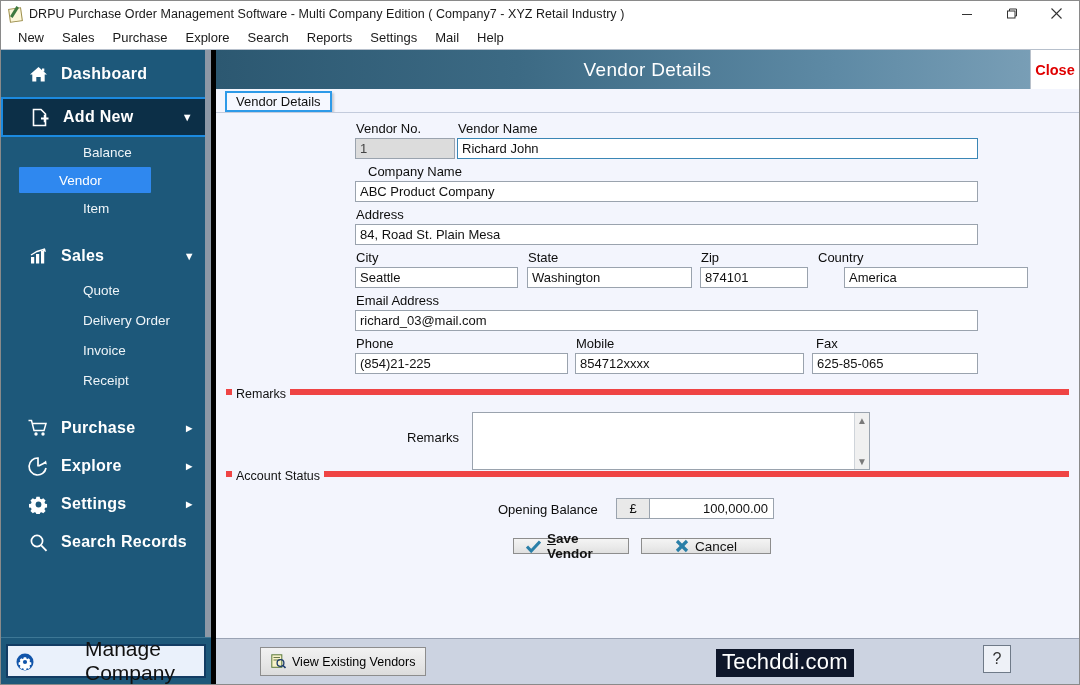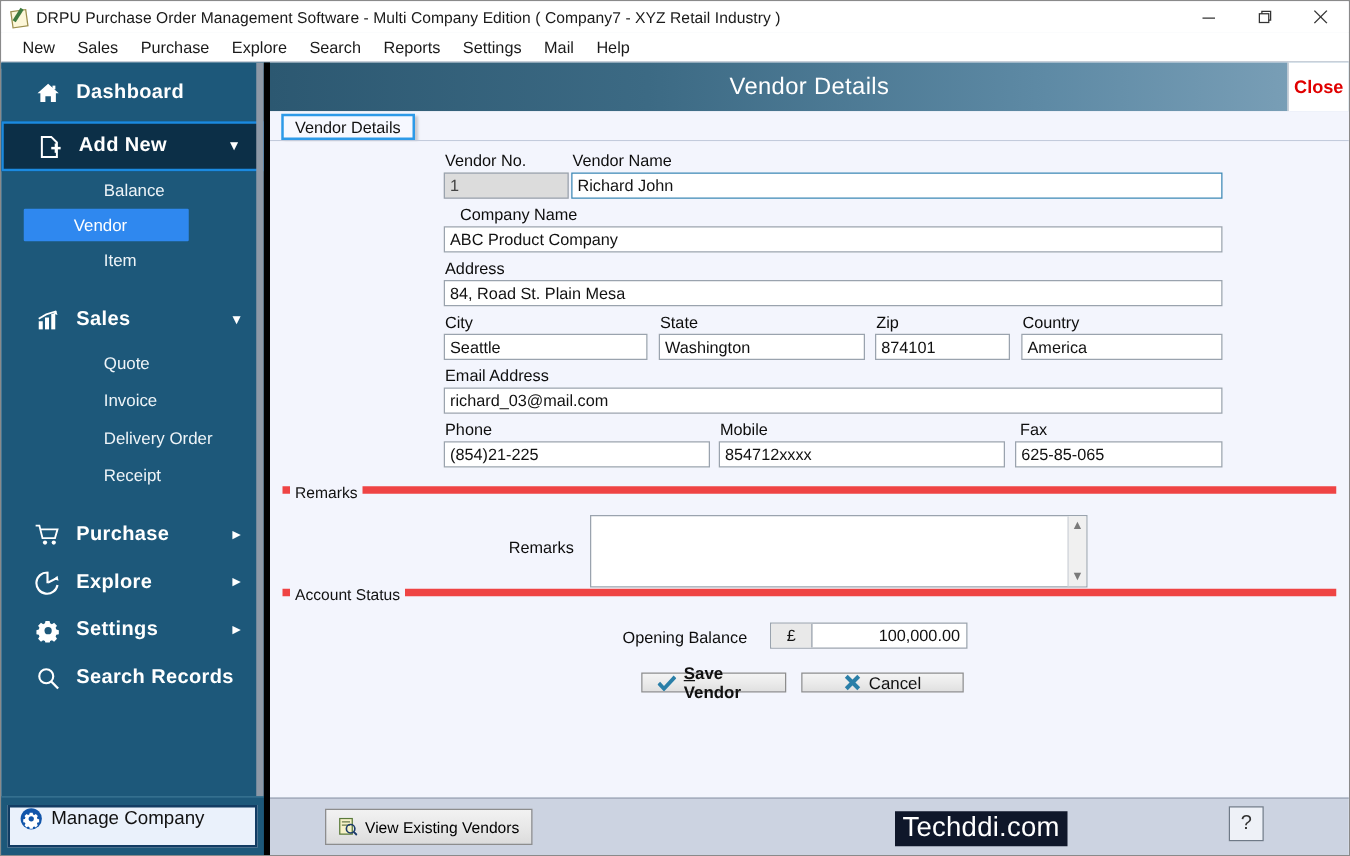--- a/index.html
+++ b/index.html
@@ -159,24 +159,25 @@
   .side-bottom {
     flex: 0 0 auto;
     border-top: 1px solid #3d7795;
     padding: 6px 5px 6px 5px;
     background: #1d587a;
   }
   .manage-btn {
     background: #eaf1fb;
     border: 2px solid #123c63;
     height: 30px;
-    display: flex; align-items: flex-start;
+    display: flex; align-items: center;
     padding-left: 8px;
     color: #111;
-    font-size: 15px;
+    font-size: 21px;
+    gap: 44px;
   }
   .manage-btn .gear {
     width: 18px; height: 18px; margin-right: 7px;
     flex: 0 0 18px;
   }
   .side-vscroll {
     position: absolute; right: 0; top: 0; bottom: 0;
     width: 6px; background: #8d98a6;
   }
 
@@ -473,24 +474,24 @@
             </svg>
           </span>
           <span>Sales</span>
           <span class="caret">▼</span>
         </div>
 
         <div class="nav-sub">
           <span>Quote</span>
         </div>
         <div class="nav-sub">
+          <span>Delivery Order</span>
+        </div>
+        <div class="nav-sub">
           <span>Invoice</span>
-        </div>
-        <div class="nav-sub">
-          <span>Delivery Order</span>
         </div>
         <div class="nav-sub">
           <span>Receipt</span>
         </div>
 
         <div class="sidebar-spacer"></div>
 
         <div class="nav-top">
           <span class="ic">
             <svg width="21" height="18" viewBox="0 0 21 18">
@@ -578,21 +579,21 @@
         <div style="position:absolute; left:140px; top:94px;" class="lbl">Address</div>
         <div class="fld" style="position:absolute; left:139px; top:111px; width:623px;">84, Road St. Plain Mesa</div>
 
         <div style="position:absolute; left:140px; top:137px;" class="lbl">City</div>
         <div style="position:absolute; left:312px; top:137px;" class="lbl">State</div>
         <div style="position:absolute; left:485px; top:137px;" class="lbl">Zip</div>
         <div style="position:absolute; left:602px; top:137px;" class="lbl">Country</div>
         <div class="fld" style="position:absolute; left:139px; top:154px; width:163px;">Seattle</div>
         <div class="fld" style="position:absolute; left:311px; top:154px; width:165px;">Washington</div>
         <div class="fld" style="position:absolute; left:484px; top:154px; width:108px;">874101</div>
-        <div class="fld" style="position:absolute; left:601px; top:154px; width:161px;">America</div>
+        <div class="fld" style="position:absolute; left:628px; top:154px; width:184px;">America</div>
 
         <div style="position:absolute; left:140px; top:180px;" class="lbl">Email Address</div>
         <div class="fld" style="position:absolute; left:139px; top:197px; width:623px;">richard_03@mail.com</div>
 
         <div style="position:absolute; left:140px; top:223px;" class="lbl">Phone</div>
         <div style="position:absolute; left:360px; top:223px;" class="lbl">Mobile</div>
         <div style="position:absolute; left:600px; top:223px;" class="lbl">Fax</div>
         <div class="fld" style="position:absolute; left:139px; top:240px; width:213px;">(854)21-225</div>
         <div class="fld" style="position:absolute; left:359px; top:240px; width:229px;">854712xxxx</div>
         <div class="fld" style="position:absolute; left:596px; top:240px; width:166px;">625-85-065</div>

